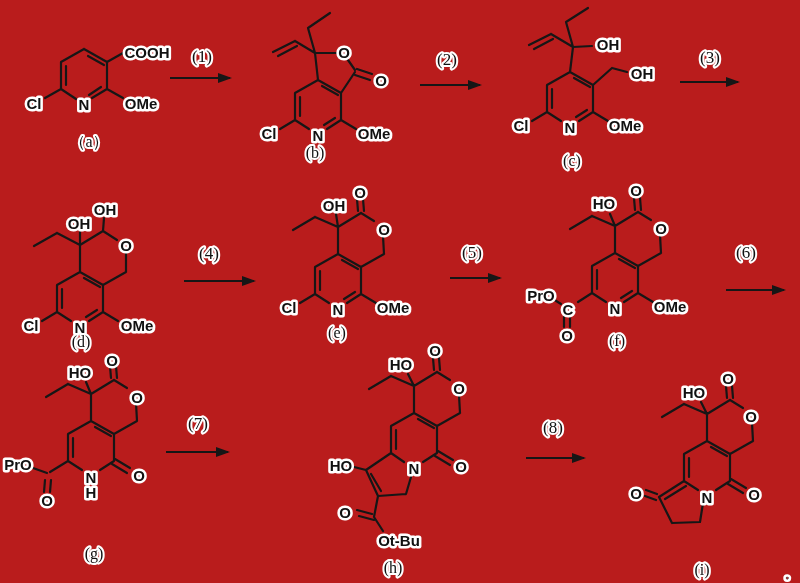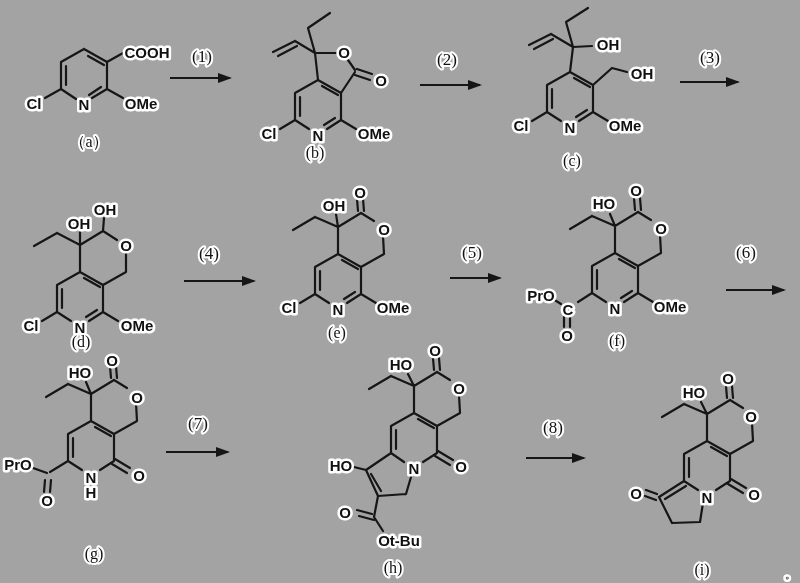--- a/index.html
+++ b/index.html
@@ -1,16 +1,16 @@
 <!DOCTYPE html>
 <html><head>
 <meta charset="utf-8">
 <style>
   html,body{margin:0;padding:0;background:#ffffff;}
-  #canvas{position:relative;width:800px;height:583px;background:#a3a3a3;overflow:hidden;}
+  #canvas{position:relative;width:800px;height:583px;background:#b91c1c;overflow:hidden;}
   svg{display:block;}
   .bond{fill:none;stroke:#161616;stroke-width:2.2;stroke-linecap:round;stroke-linejoin:round;}
   .arrow{fill:none;stroke:#161616;stroke-width:2;stroke-linecap:butt;}
   .lbl{font-family:"Liberation Sans",sans-serif;font-size:15px;font-weight:600;fill:#111;
        text-anchor:middle;dominant-baseline:central;
        paint-order:stroke;stroke:#ffffff;stroke-width:5px;stroke-linejoin:round;}
   .step,.compound{font-family:"Liberation Serif",serif;font-weight:400;font-size:17px;stroke-width:4px;}
   .compound{font-size:16px;}
   .punct{font-size:13px;font-weight:400;}
 </style>

